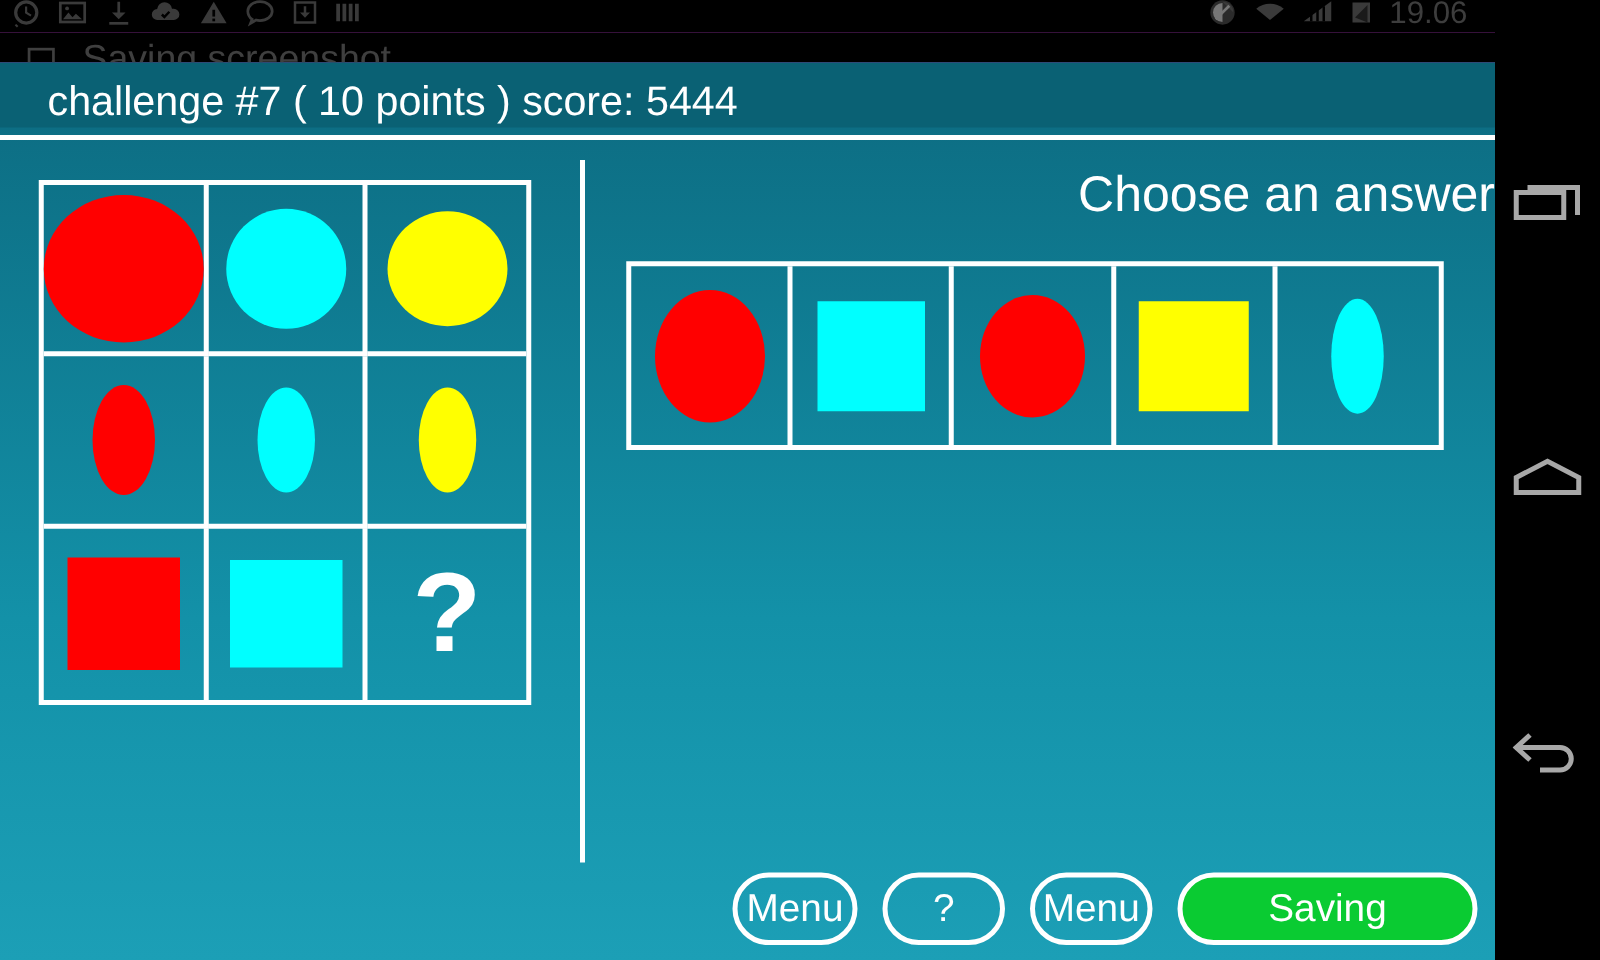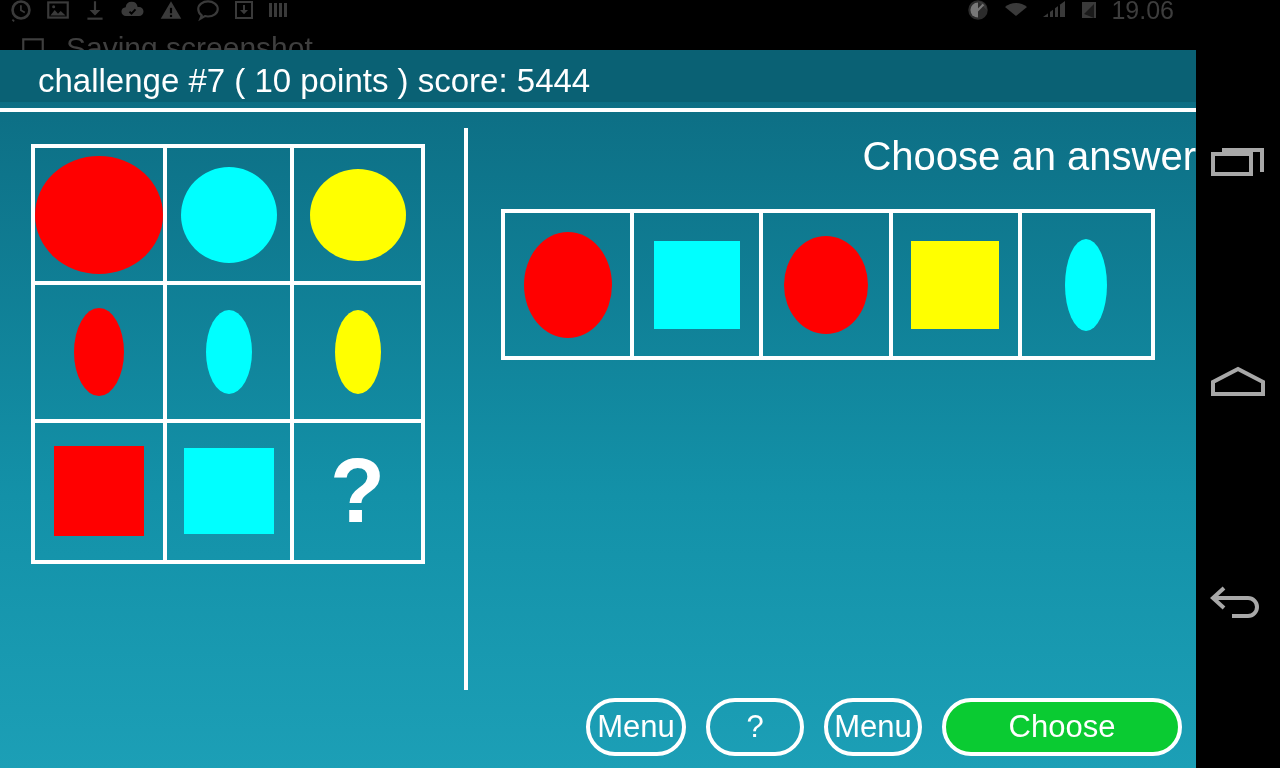--- a/index.html
+++ b/index.html
@@ -383,21 +383,21 @@
         </div>
         <div class="acell last">
           <div class="shape ellipse" style="width: 42px; height: 92px; background: rgb(0, 255, 255);"></div>
         </div>
       </div>
 
     <div class="buttons">
       <div class="btn menu">Menu</div>
       <div class="btn help">?</div>
       <div class="btn skip">Menu</div>
-      <div class="btn confirm">Choose</div>
+      <div class="btn confirm">Saving</div>
     </div>
 
   </div>
 
   <div class="navbar">
     <div class="navbtn recents">
       <svg class="nav-ico" width="56" height="40" viewBox="0 0 56 40">
           <rect x="3" y="12" width="38" height="20" fill="none" stroke="#a8a8a8" stroke-width="4"></rect>
           <path d="M12 8h40v22" fill="none" stroke="#a8a8a8" stroke-width="4"></path>
         </svg>

